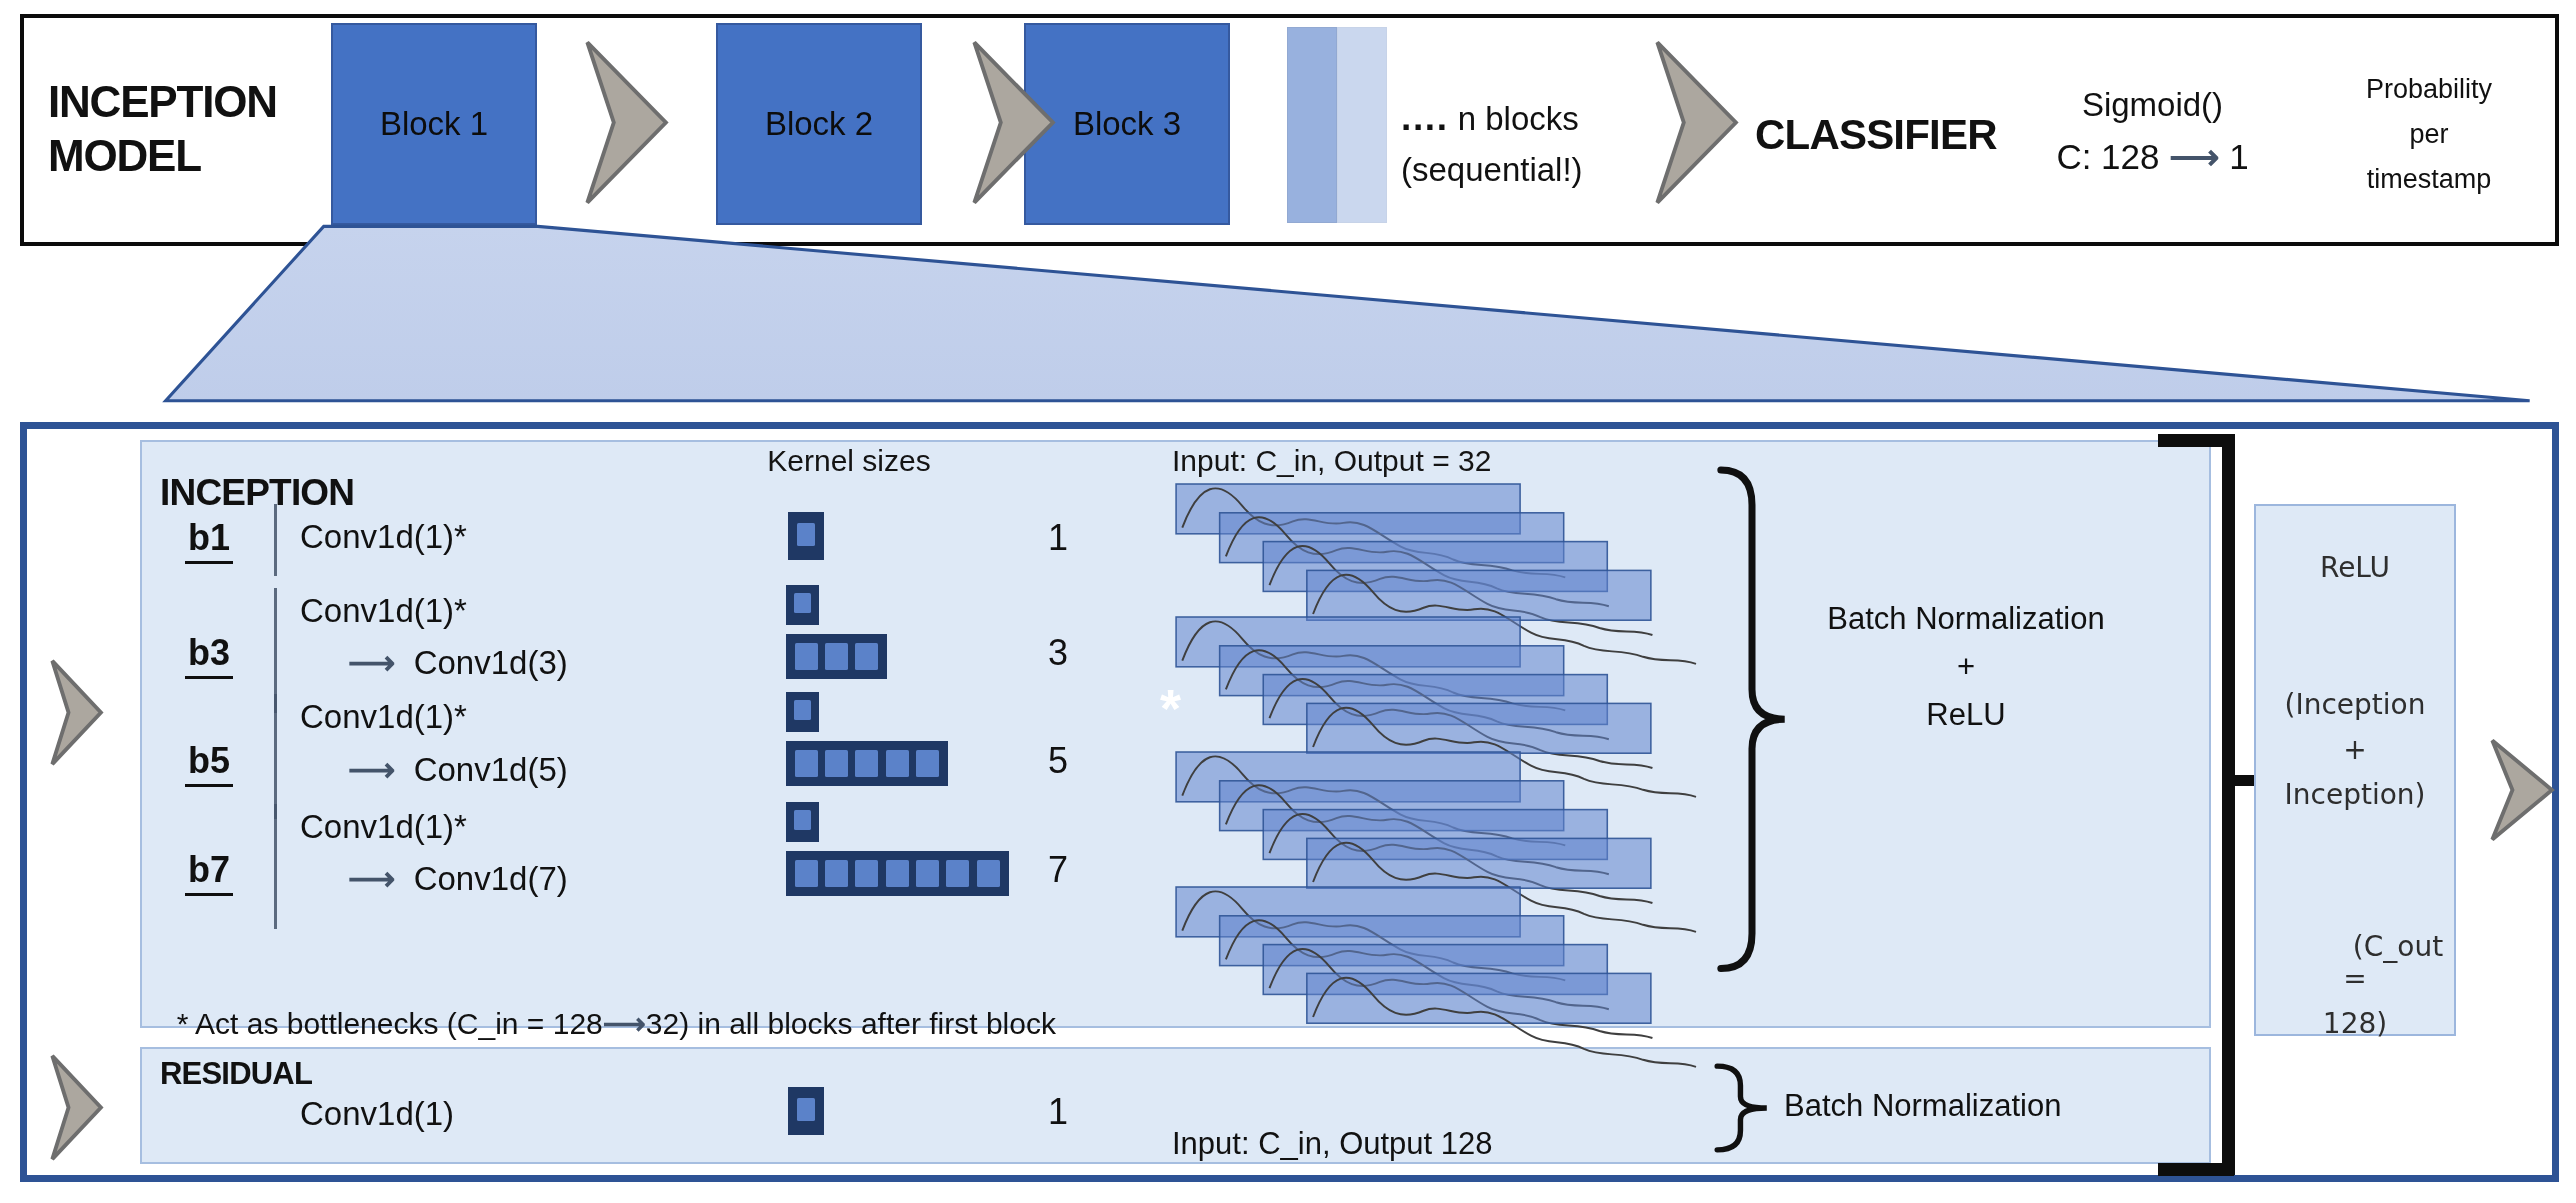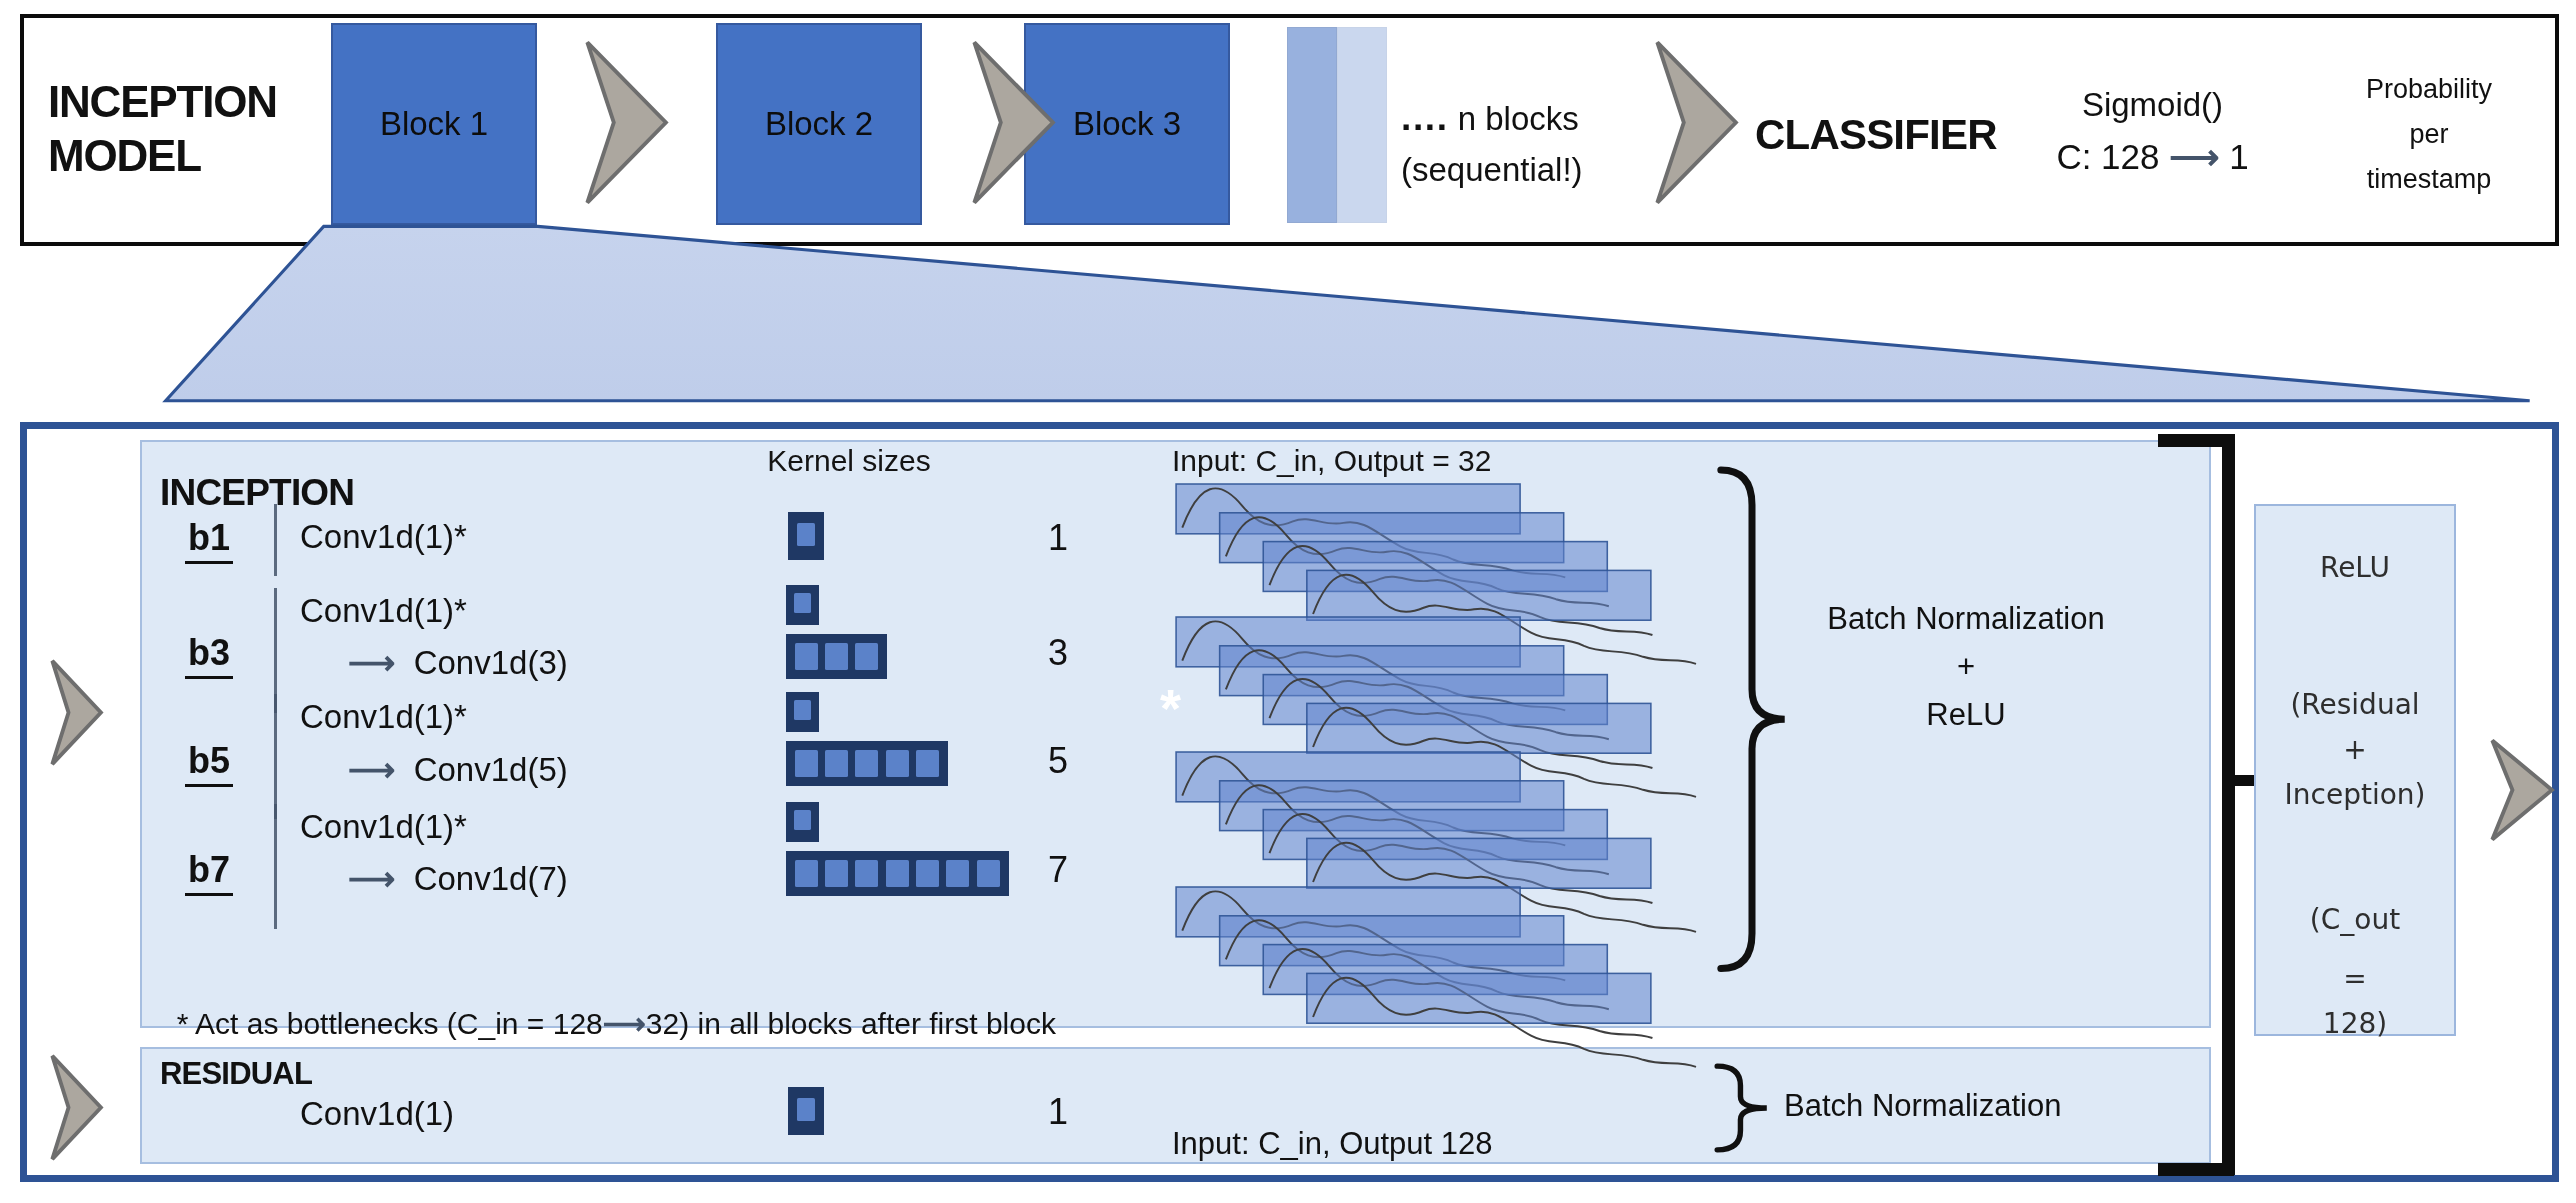--- a/index.html
+++ b/index.html
@@ -282,24 +282,24 @@
 </svg>
 <div class="abs" id="residual-bn">Batch Normalization</div>
 
 <div class="abs bracket" style="left:2222px;top:434px;width:12.5px;height:741px;"></div>
 <div class="abs bracket" style="left:2158px;top:434px;width:76px;height:12.5px;"></div>
 <div class="abs bracket" style="left:2158px;top:1163px;width:76px;height:12.5px;"></div>
 <div class="abs bracket" style="left:2222px;top:775px;width:34px;height:11px;"></div>
 
 <div class="abs" id="relu-box">
     <div class="relu-line" style="top: 45px;">ReLU</div>
-    <div class="relu-line" style="top: 182px;">(Residual</div>
+    <div class="relu-line" style="top: 182px;">(Inception</div>
     <div class="relu-line" style="top: 227px;">+</div>
     <div class="relu-line" style="top: 272px;">Inception)</div>
-    <div class="relu-line" style="top: 397px;">(C_out</div>
+    <div class="relu-line" style="top: 424px; padding-left: 43px;">(C_out</div>
     <div class="relu-line" style="top: 456px;">=</div>
     <div class="relu-line" style="top: 501px;">128)</div>
   </div>
 
 <div class="abs chevron" style="left:2490px;top:738px;"><svg width="65" height="104" viewBox="0 0 84 134">
     <polygon points="3,3 80,67 3,131 29,67" fill="#ACA79F" stroke="#6E6E6E" stroke-width="5" stroke-linejoin="miter"></polygon>
     </svg></div>
 
 
 </body></html>

